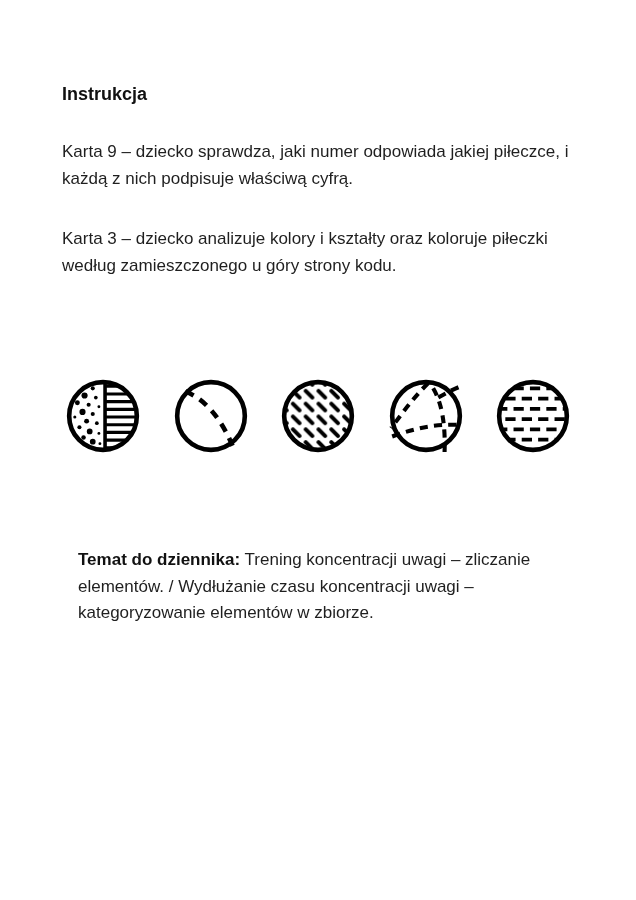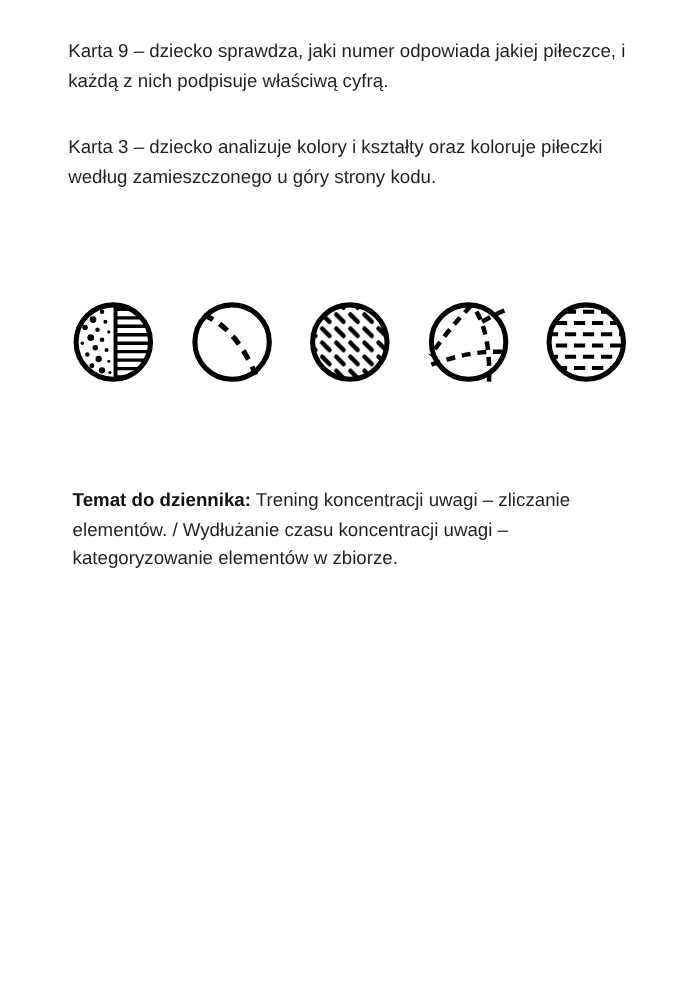--- a/index.html
+++ b/index.html
@@ -51,37 +51,38 @@
     display: flex;
     justify-content: space-between;
     align-items: center;
   }
   .ball {
     width: 82px;
     height: 82px;
     display: block;
   }
   .journal {
-    margin: 90px 0 0 4px;
+    margin: 90px 0 0 16px;
     font-size: 17px;
     line-height: 26.5px;
     max-width: 514px;
   }
   .journal strong {
     color: #111111;
     font-weight: 700;
   }
 </style>
 </head>
 <body>
 
 <main class="page">
 
 
   <section>
+    <h2 class="instructions-heading">Instrukcja</h2>
     <p class="instr">Karta 9 – dziecko sprawdza, jaki numer odpowiada jakiej piłeczce, i każdą z nich podpisuje właściwą cyfrą.</p>
     <p class="instr">Karta 3 – dziecko analizuje kolory i kształty oraz koloruje piłeczki według zamieszczonego u góry strony kodu.</p>
   </section>
 
   <div class="balls-row">
 
     <svg class="ball" viewBox="0 0 80 80" aria-label="ball-half-dots-half-stripes-icon">
       <defs>
           <clipPath id="b1c">
             <circle cx="40" cy="40" r="32"></circle>

